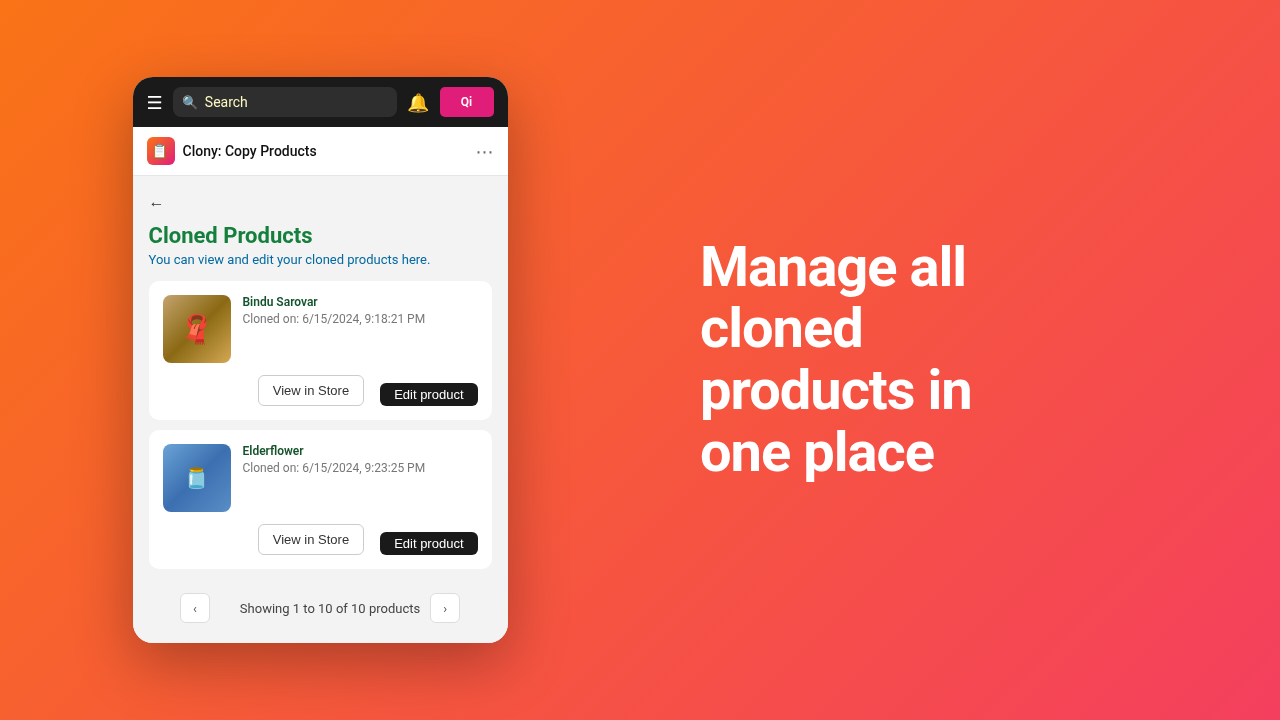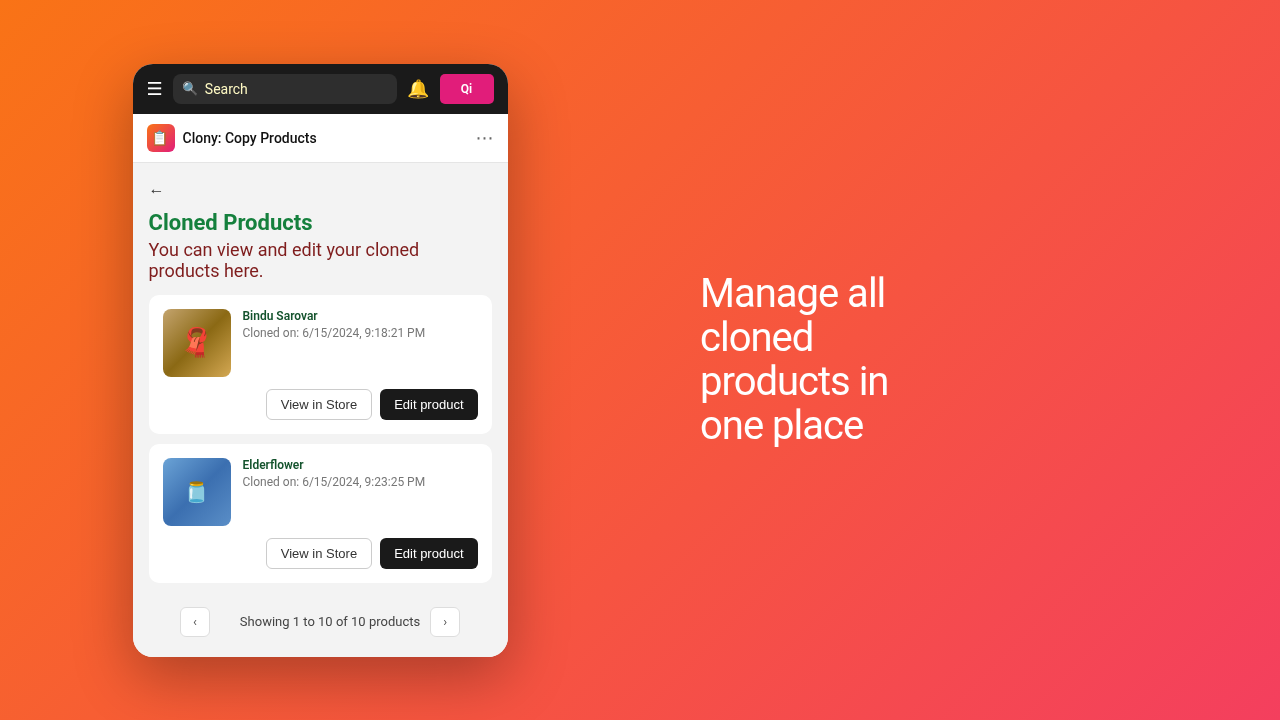--- a/index.html
+++ b/index.html
@@ -139,22 +139,22 @@
     }
 
     .page-title {
       font-size: 22px;
       font-weight: 700;
       color: #15803d;
       margin-bottom: 4px;
     }
 
     .page-subtitle {
-      font-size: 18px;
-      color: #7f1d1d;
+      font-size: 13px;
+      color: #0369a1;
       margin-bottom: 14px;
     }
 
     
     .product-card {
       background: #fff;
       border-radius: 10px;
       padding: 14px;
       margin-bottom: 10px;
     }
@@ -209,22 +209,23 @@
       margin-bottom: 3px;
     }
 
     .product-date {
       font-size: 12px;
       color: #777;
     }
 
     .product-actions {
       display: flex;
-      gap: 8px;
+      gap: 16px;
       justify-content: flex-end;
+      align-items: flex-end;
     }
 
     .btn-view {
       background: #fff;
       border: 1px solid #ccc;
       border-radius: 6px;
       padding: 7px 14px;
       font-size: 13px;
       cursor: pointer;
       color: #333;
@@ -274,22 +275,22 @@
     .right-panel {
       flex: 1;
       height: 720px;
       display: flex;
       align-items: center;
       padding: 40px 60px;
     }
 
     .hero-text {
       color: #fff;
-      font-size: 40px;
-      font-weight: 400;
+      font-size: 56px;
+      font-weight: 700;
       line-height: 1.1;
       letter-spacing: -1px;
     }
   </style>
 </head>
 <body>
 
 <div class="left-panel">
   <div class="phone-mockup">
 

